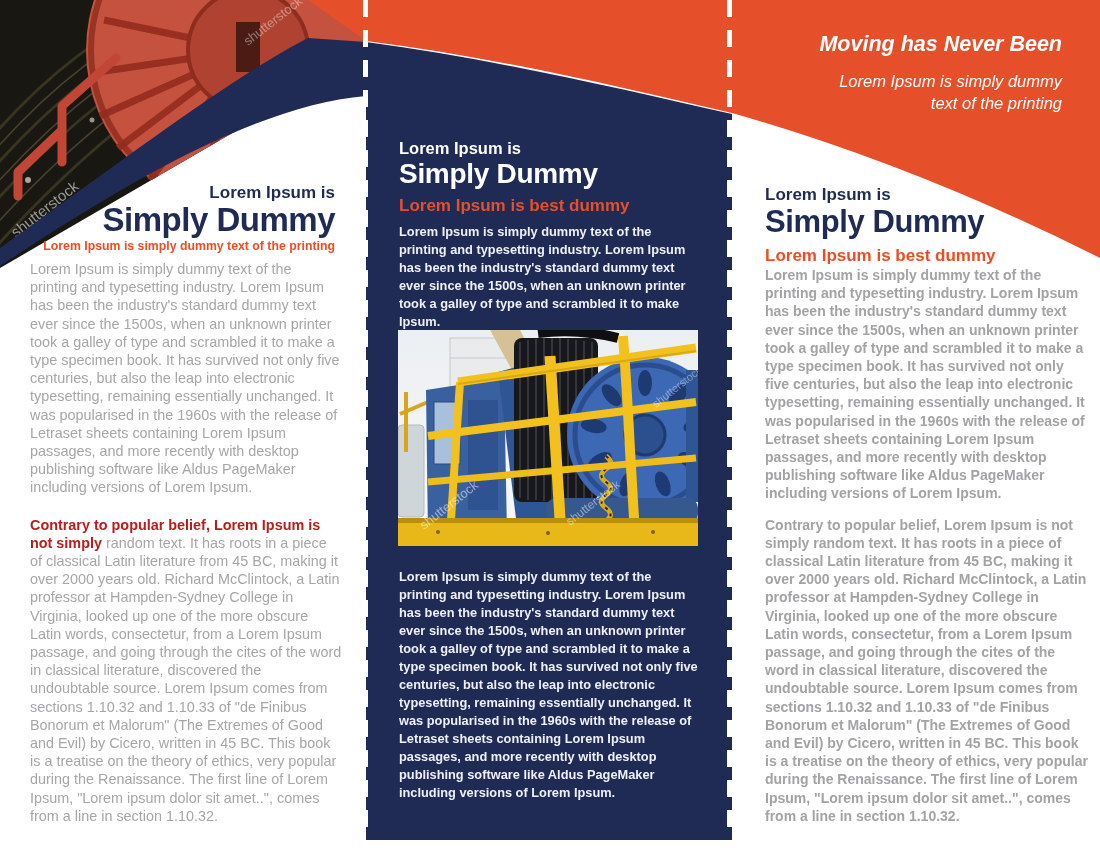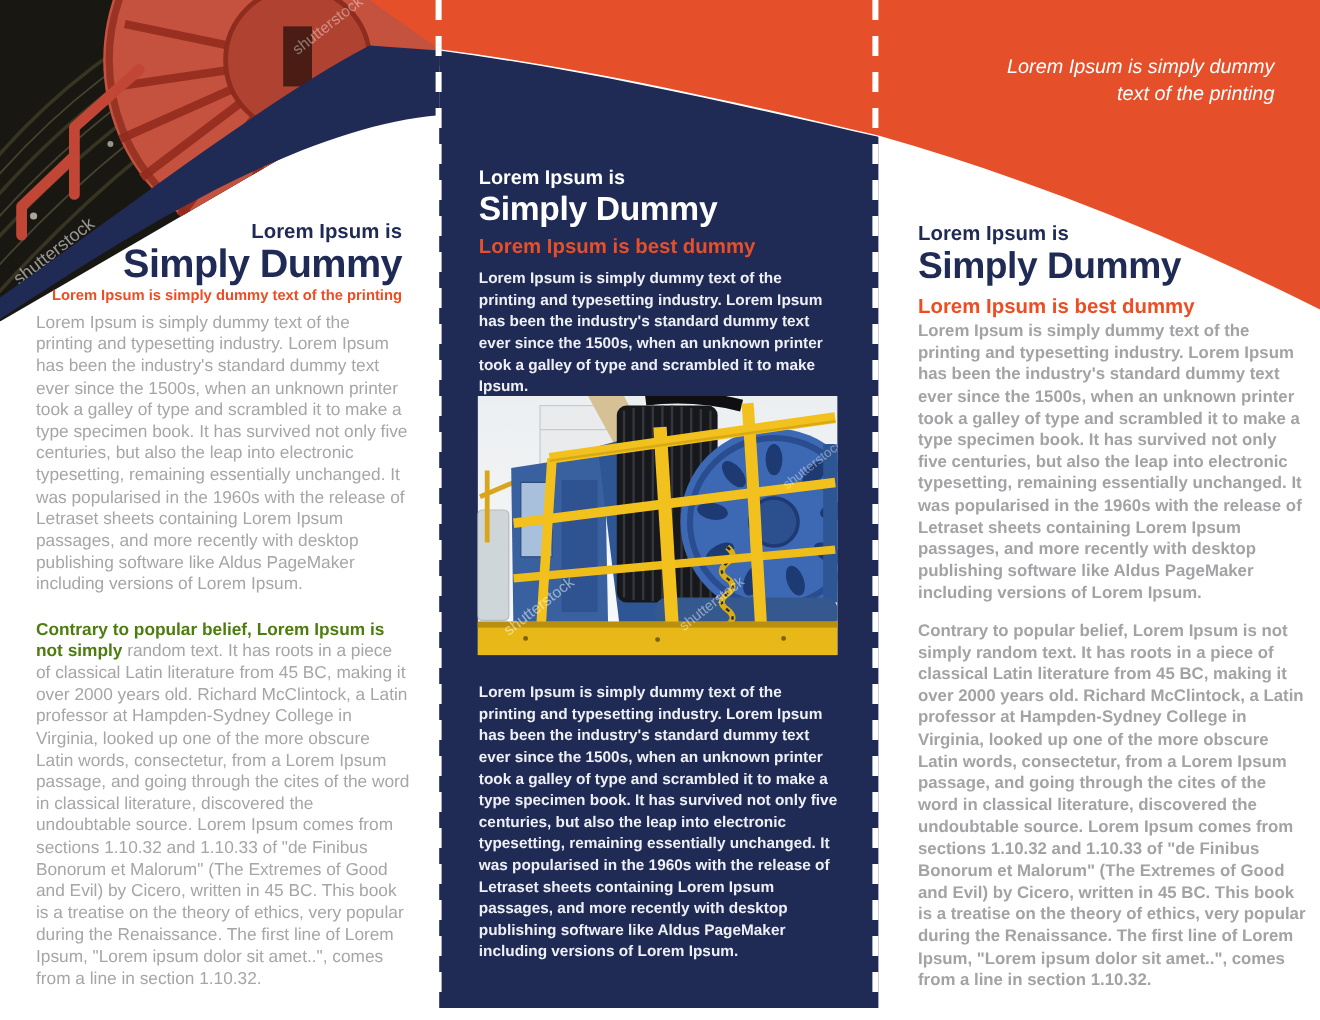--- a/index.html
+++ b/index.html
@@ -14,21 +14,21 @@
   .fold-left{left:363px;}
   .fold-right{left:727px;}
 
   
   .lp-head{left:20px;top:184px;width:315px;text-align:right;}
   .lp-h-small{font-size:17px;font-weight:bold;color:#1f2b55;line-height:1.1;}
   .lp-h-large{font-size:33px;font-weight:bold;color:#1f2b55;line-height:1.02;letter-spacing:-0.5px;}
   .lp-tagline{font-size:12.3px;font-weight:bold;color:#ee4d23;margin-top:3px;}
   .lp-body{left:30px;top:260px;width:312px;font-size:14.4px;line-height:18.2px;color:#a6a6a8;}
   .lp-body p{margin:0 0 19px 0;}
-  .lp-lead{font-weight:bold;color:#4d7c0f;}
+  .lp-lead{font-weight:bold;color:#b91c1c;}
 
   
   .mp-head{left:399px;top:139px;width:300px;}
   .mp-h-small{font-size:16.5px;font-weight:bold;color:#ffffff;line-height:1.1;}
   .mp-h-large{font-size:28px;font-weight:bold;color:#ffffff;line-height:1.05;letter-spacing:-0.3px;margin-top:2px;}
   .mp-sub{font-size:17px;font-weight:bold;color:#e5502b;margin-top:7px;}
   .mp-para{left:399px;width:302px;font-size:12.8px;font-weight:bold;line-height:18px;color:#eef0f5;}
   .mp-para1{top:223px;}
   .mp-para2{top:568px;}
 
@@ -226,20 +226,21 @@
 
   <div class="abs mp-head">
     <div class="mp-h-small">Lorem Ipsum is</div>
     <div class="mp-h-large">Simply Dummy</div>
     <div class="mp-sub">Lorem Ipsum is best dummy</div>
   </div>
   <div class="abs mp-para mp-para1">Lorem Ipsum is simply dummy text of the printing and typesetting industry. Lorem Ipsum has been the industry's standard dummy text ever since the 1500s, when an unknown printer took a galley of type and scrambled it to make Ipsum.</div>
   <div class="abs mp-para mp-para2">Lorem Ipsum is simply dummy text of the printing and typesetting industry. Lorem Ipsum has been the industry's standard dummy text ever since the 1500s, when an unknown printer took a galley of type and scrambled it to make a type specimen book. It has survived not only five centuries, but also the leap into electronic typesetting, remaining essentially unchanged. It was popularised in the 1960s with the release of Letraset sheets containing Lorem Ipsum passages, and more recently with desktop publishing software like Aldus PageMaker including versions of Lorem Ipsum.</div>
 
   <div class="abs rp-banner">
+    <div class="rp-b1">Moving has Never Been</div>
     <div class="rp-bsub">Lorem Ipsum is simply dummy text of the printing</div>
   </div>
   <div class="abs rp-head">
     <div class="rp-h-small">Lorem Ipsum is</div>
     <div class="rp-h-large">Simply Dummy</div>
     <div class="rp-sub">Lorem Ipsum is best dummy</div>
   </div>
   <div class="abs rp-body">
     <p>Lorem Ipsum is simply dummy text of the printing and typesetting industry. Lorem Ipsum has been the industry's standard dummy text ever since the 1500s, when an unknown printer took a galley of type and scrambled it to make a type specimen book. It has survived not only five centuries, but also the leap into electronic typesetting, remaining essentially unchanged. It was popularised in the 1960s with the release of Letraset sheets containing Lorem Ipsum passages, and more recently with desktop publishing software like Aldus PageMaker including versions of Lorem Ipsum.</p>
     <p>Contrary to popular belief, Lorem Ipsum is not simply random text. It has roots in a piece of classical Latin literature from 45 BC, making it over 2000 years old. Richard McClintock, a Latin professor at Hampden-Sydney College in Virginia, looked up one of the more obscure Latin words, consectetur, from a Lorem Ipsum passage, and going through the cites of the word in classical literature, discovered the undoubtable source. Lorem Ipsum comes from sections 1.10.32 and 1.10.33 of "de Finibus Bonorum et Malorum" (The Extremes of Good and Evil) by Cicero, written in 45 BC. This book is a treatise on the theory of ethics, very popular during the Renaissance. The first line of Lorem Ipsum, "Lorem ipsum dolor sit amet..", comes from a line in section 1.10.32.</p>

